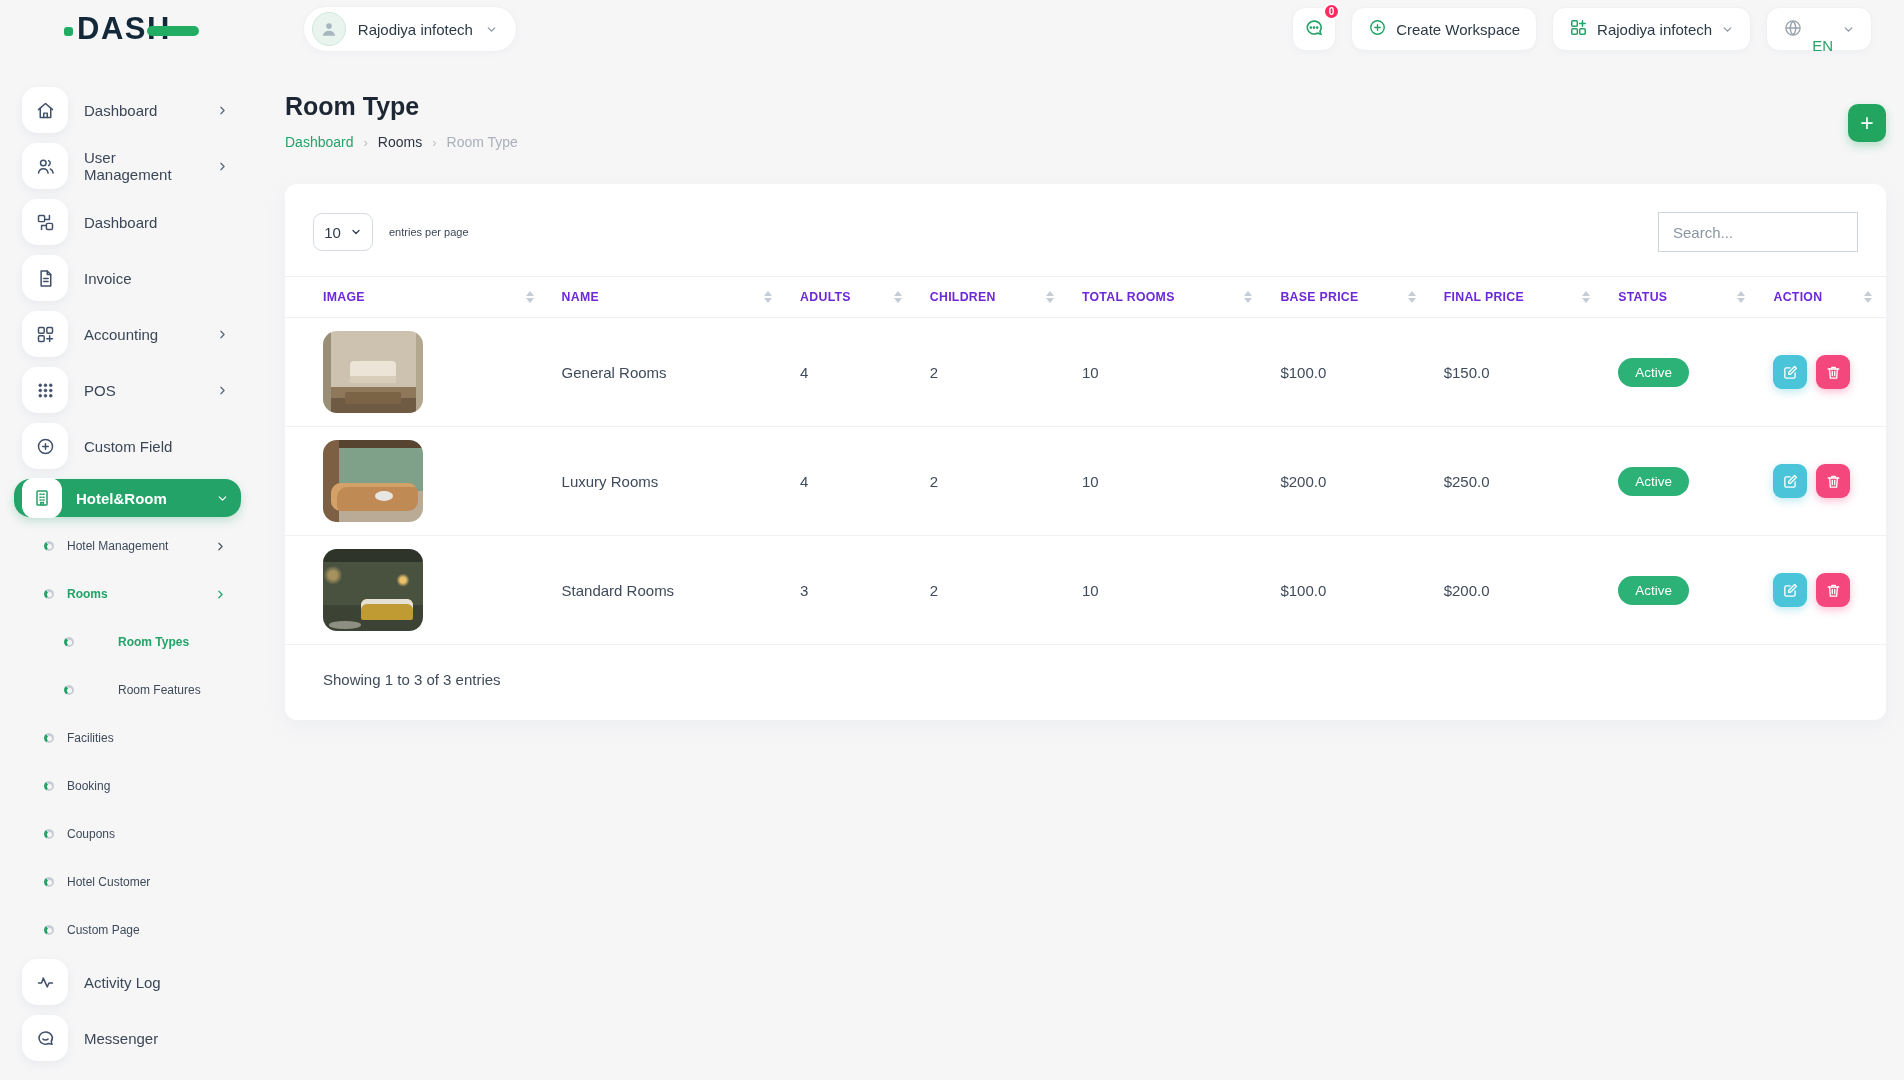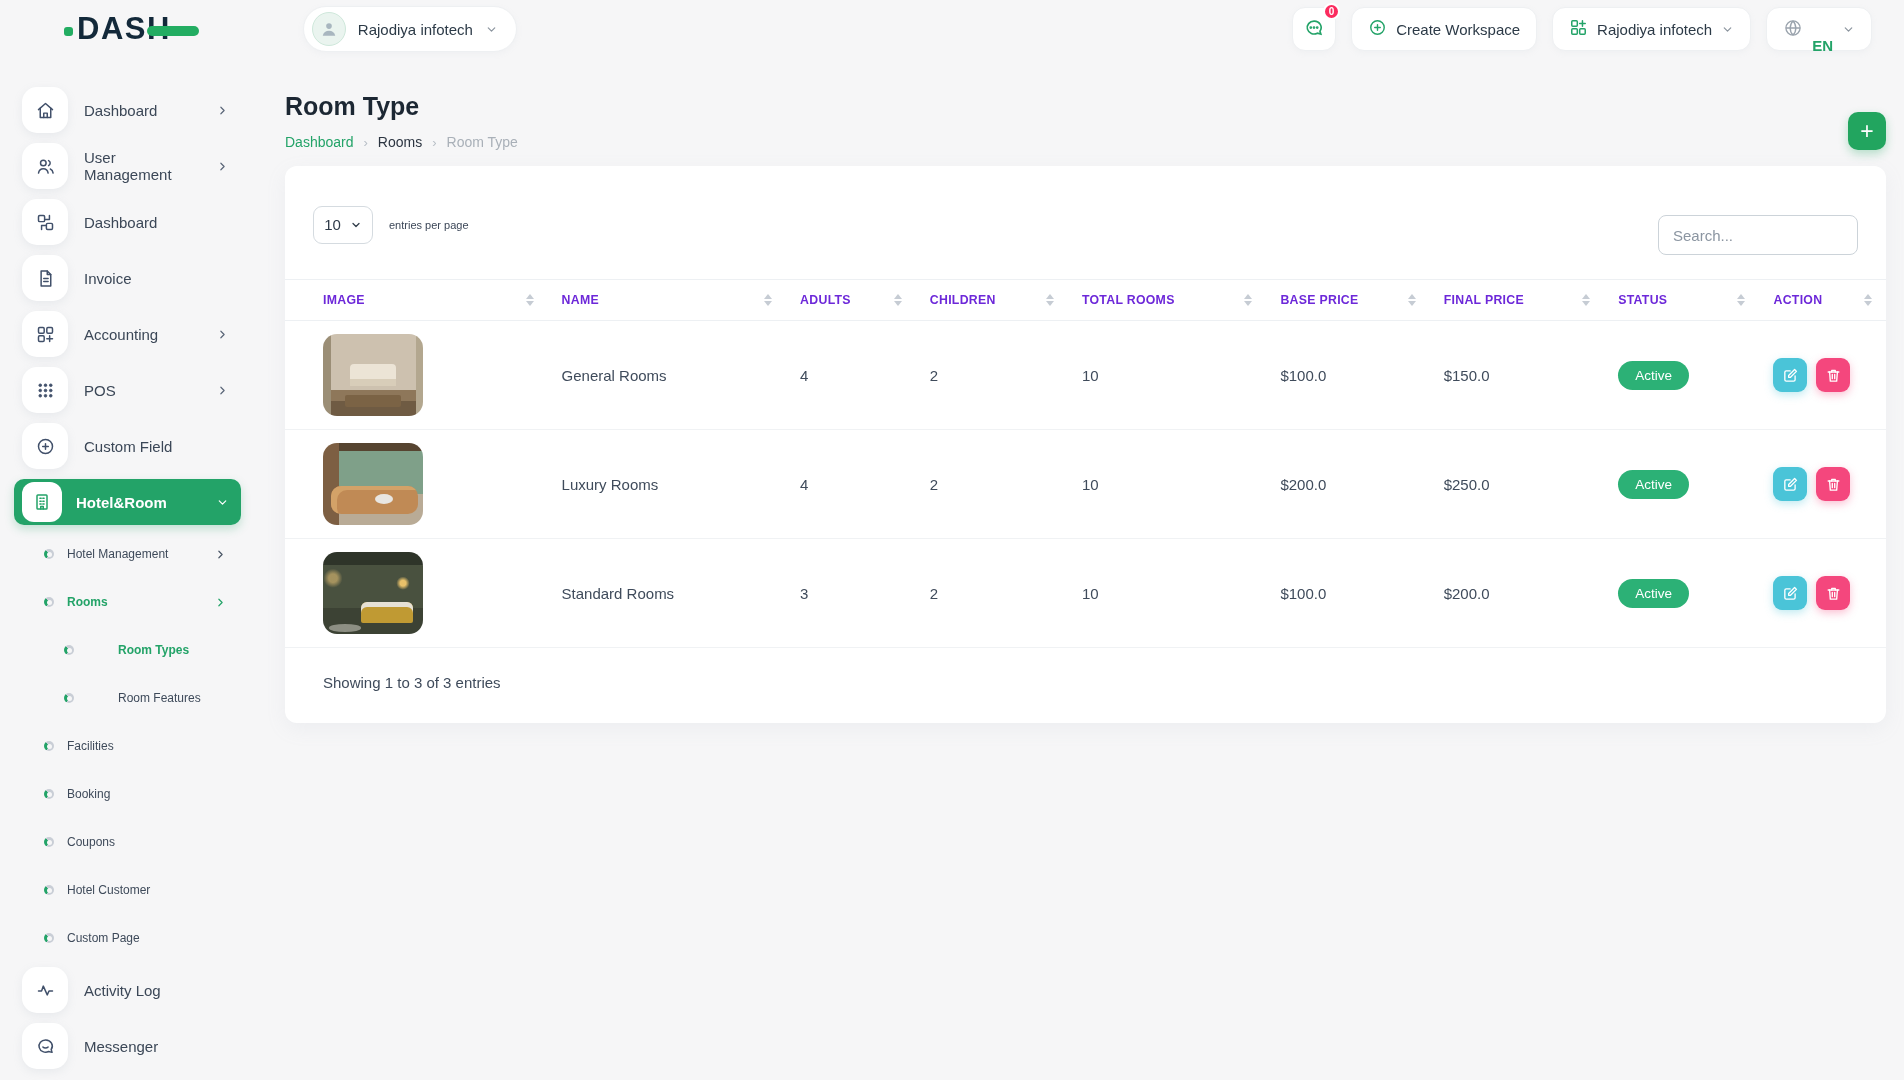--- a/index.html
+++ b/index.html
@@ -35,54 +35,54 @@
   .badge {
     position:absolute; top:-5px; right:-5px; min-width:17px; height:17px; border-radius:9px;
     background:#fb2b5e; color:#fff; font-size:10px; font-weight:700;
     display:flex; align-items:center; justify-content:center; border:2px solid #fff; padding:0 3px;
   }
   .pill {
     display:flex; align-items:center; gap:9px; background:#fff; border:1px solid #eef0f2;
     border-radius:13px; height:44px; padding:0 16px; cursor:pointer; font-family:inherit;
     box-shadow:0 2px 6px rgba(170,180,190,.08); font-size:15px; color:#2c3a47;
   }
-  .lang-code { color:#23a368; font-weight:700;margin-top:32px; }
+  .lang-code { color:#23a368; font-weight:400;margin-top:32px; }
 
   
   .sidebar { position:absolute; left:0; top:58px; width:255px; bottom:0; padding-top:24px; }
   .side-item { display:flex; align-items:center; gap:16px; height:56px; padding-left:22px; cursor:pointer; }
   .tile {
     width:46px; height:46px; border-radius:15px; background:#fff; flex:0 0 auto;
     display:flex; align-items:center; justify-content:center;
     box-shadow:0 3px 10px rgba(150,160,175,.14);
   }
   .tile svg { stroke:#41506a; }
   .side-label { font-size:15px; font-weight:500; color:#3b4757; }
   .side-item .chev { margin-left:auto; margin-right:26px; color:#5a6678; }
   .side-item.active {
-    height:46px; margin:5px 14px; padding-left:8px; border-radius:10px;
+    height:38px; margin:5px 14px; padding-left:8px; border-radius:16px;
     background:#23a368; box-shadow:0 4px 10px rgba(35,163,104,.25); gap:14px;
   }
   .side-item.active .tile { width:40px; height:40px; border-radius:12px; box-shadow:none; }
   .side-item.active .tile svg { stroke:#23a368; }
   .side-item.active .side-label { color:#fff; font-weight:700; }
   .side-item.active .chev { color:#fff; margin-right:12px; }
   .sub-item { display:flex; align-items:center; gap:13px; height:48px; padding-left:44px; cursor:pointer; }
   .sub-item.nested { padding-left:64px;gap:44px; }
   .sub-label { font-size:12px; color:#3e4a5a; }
   .sub-item.green .sub-label { color:#23a368; font-weight:700; }
   .sub-item .chev { margin-left:auto; margin-right:28px; color:#4a5666; }
   .sub-item.green .chev { color:#23a368; }
   .donut { width:10px; height:10px; border-radius:50%; position:relative; flex:0 0 auto;
     background:conic-gradient(from 210deg, #23a368 0 110deg, #c9ced6 110deg 360deg); }
   .donut::after { content:""; position:absolute; inset:2.5px; border-radius:50%; background:#f6f6f7; }
 
   
   .main { position:absolute; left:255px; top:58px; right:0; bottom:0; padding:34px 18px 0 30px; }
-  .page-head { display:flex; align-items:flex-end; justify-content:space-between; margin-bottom:16px; }
+  .page-head { display:flex; align-items:flex-start; justify-content:space-between; margin-bottom:34px; }
   .page-title { font-size:25px; font-weight:700; color:#1c2733; margin-bottom:13px; }
   .crumbs { display:flex; align-items:center; gap:10px; font-size:14px; }
   .crumb-home { color:#23a368; text-decoration:none; cursor:pointer; }
   .crumb-mid { color:#2b3440; text-decoration:none; cursor:pointer; }
   .crumb-cur { color:#a9b0b8; }
   .crumb-sep { color:#b8bfc7; font-size:13px; }
   .add-btn {
     width:38px; height:38px; border:none; border-radius:10px; background:#22a55f; color:#fff;
     font-size:23px; font-weight:400; line-height:1; cursor:pointer; margin-top:12px;
     box-shadow:0 4px 10px rgba(34,165,95,.3); display:flex; align-items:center; justify-content:center;
@@ -92,22 +92,22 @@
   .controls { display:flex; align-items:center; justify-content:space-between; padding:28px 28px 24px 28px; }
   .controls-left { display:flex; align-items:center; gap:16px; }
   .select-box {
     width:60px; height:38px; border:1.4px solid #d5dbe0; border-radius:9px; background:#fff;
     display:flex; align-items:center; justify-content:center; gap:9px; font-size:15px; color:#2f3b49; cursor:pointer;
     font-family:inherit;
   }
   .select-box .chev { color:#333e4b; }
   .entries-label { font-size:11px; color:#3c4758; }
   .search {
-    width:200px; height:40px; border:1.4px solid #ccd3d9; border-radius:8px; padding:0 14px;
-    font-size:15px; color:#333; font-family:inherit; outline:none; background:#fff;margin-top:21px;
+    width:200px; height:40px; border:1.4px solid #ccd3d9; border-radius:0; padding:0 14px;
+    font-size:15px; color:#333; font-family:inherit; outline:none; background:#fff;
   }
   .search::placeholder { color:#8b95a1; }
 
   table { width:100%; border-collapse:collapse; table-layout:fixed; }
   thead th { border-top:1px solid #edf0f3; border-bottom:1px solid #edf0f3; padding:13px 14px; cursor:pointer; }
   thead th:first-child { padding-left:38px; }
   .th-inner { display:flex; align-items:center; justify-content:space-between;
     font-size:12.3px; font-weight:700; color:#6d28d9; letter-spacing:.3px; text-align:left; }
   .sort { display:inline-flex; flex-direction:column; gap:2px; }
   .sort i { display:block; width:0; height:0; border-left:4.5px solid transparent; border-right:4.5px solid transparent; }

